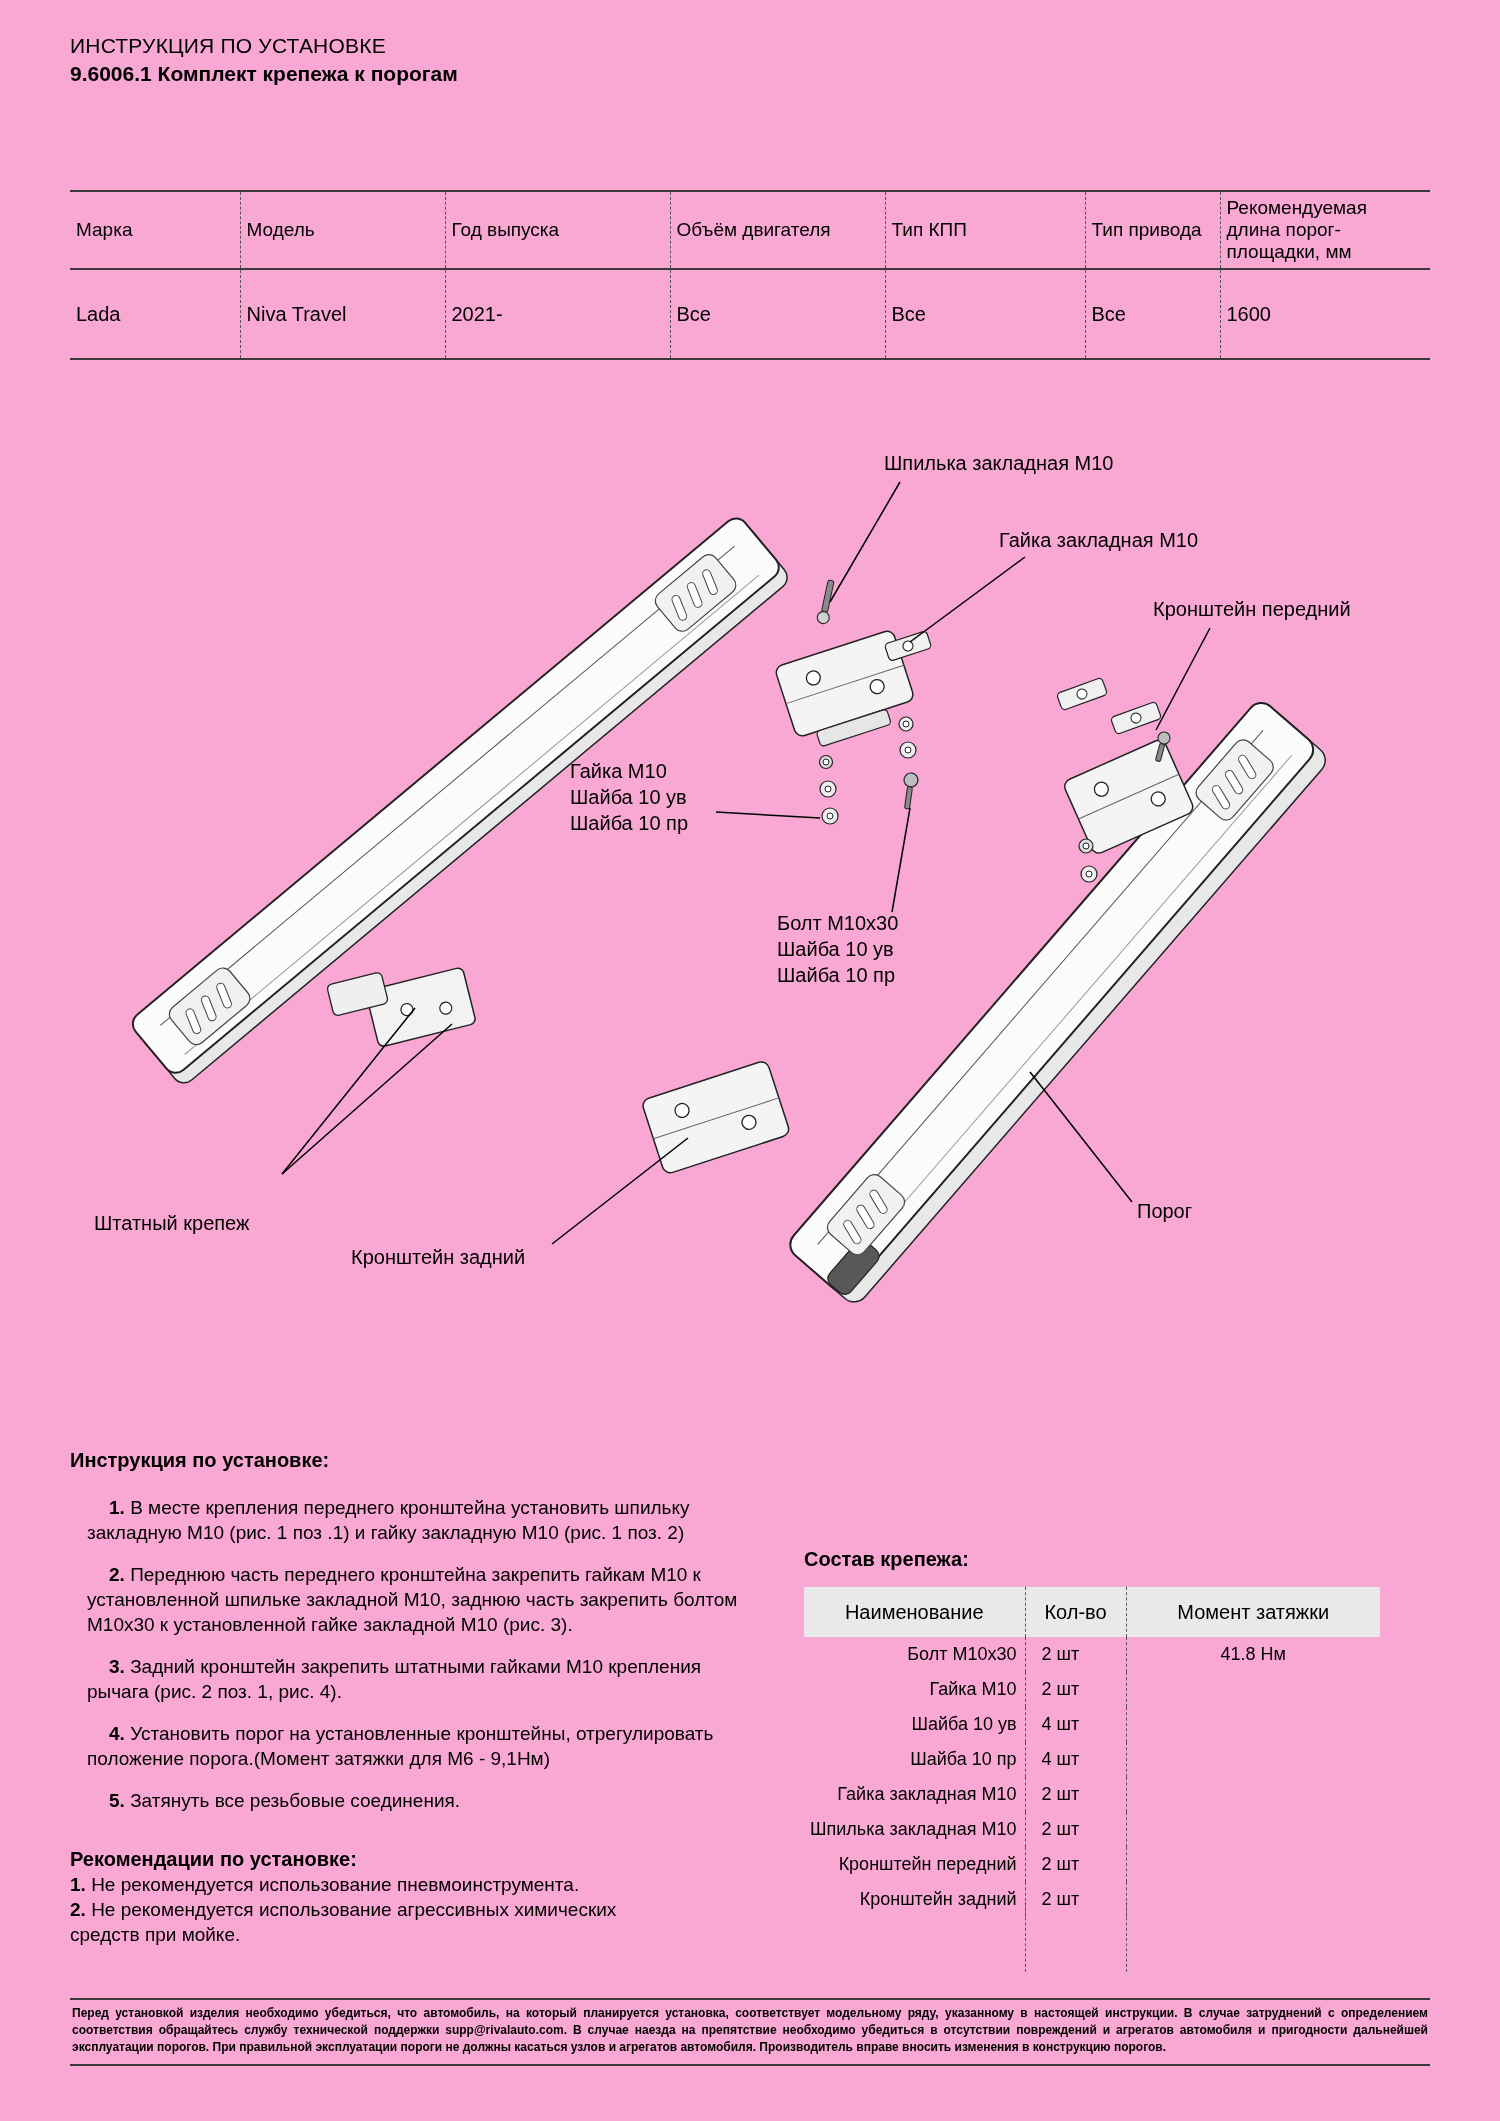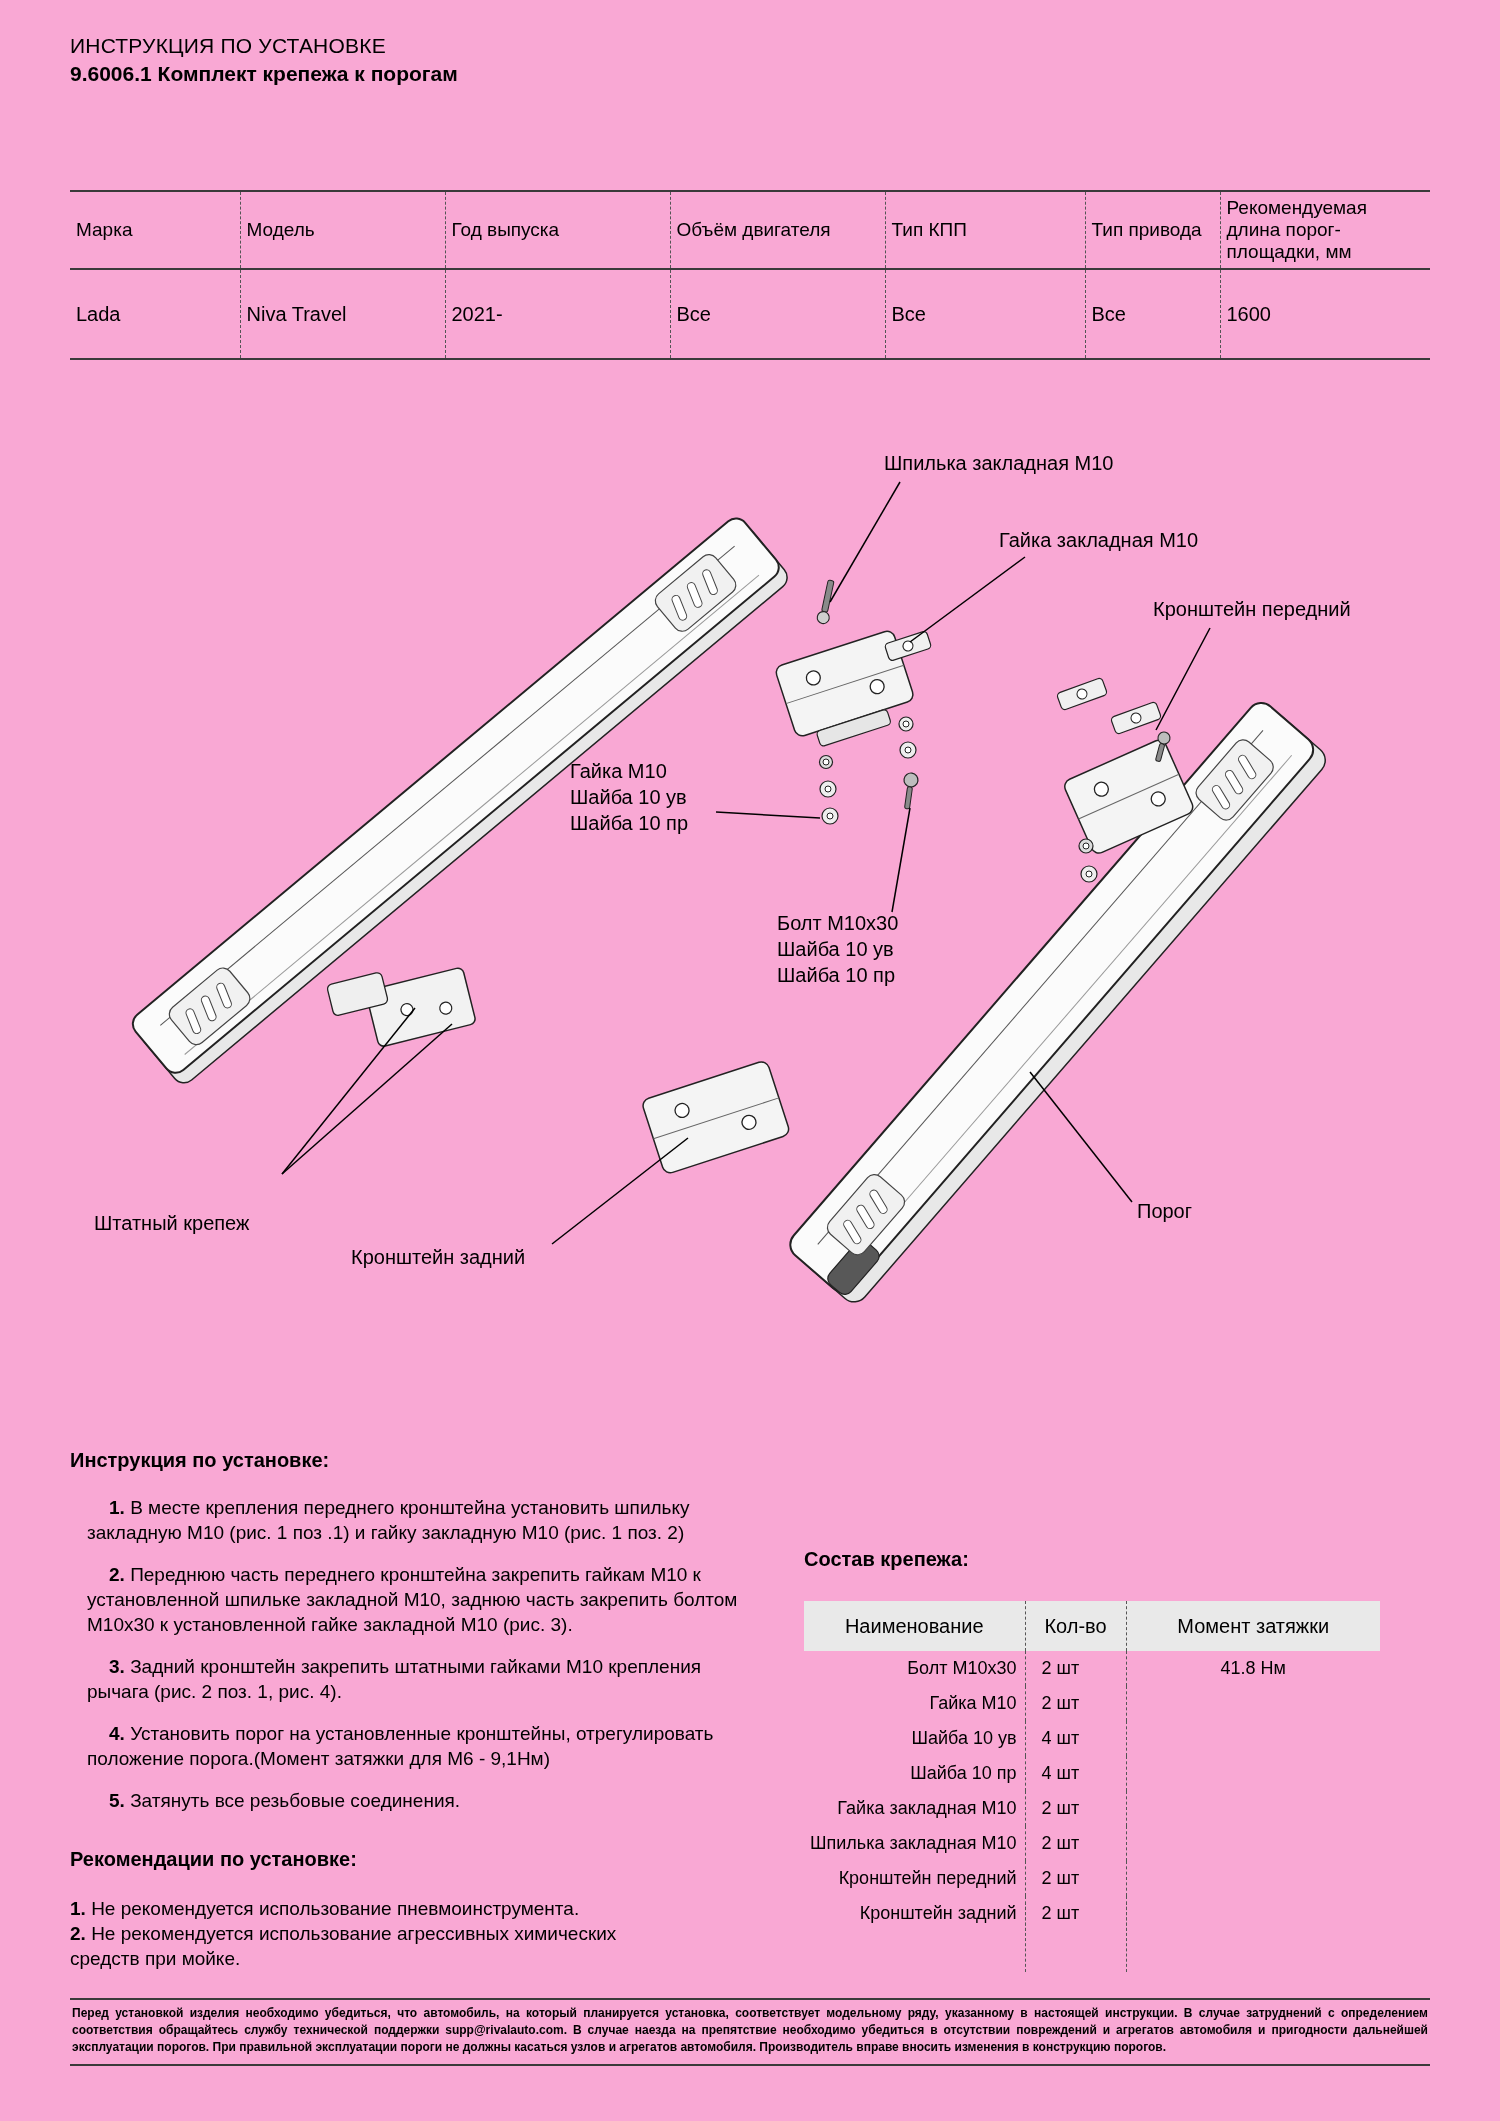--- a/index.html
+++ b/index.html
@@ -30,27 +30,27 @@
   #lbl-oem{left:24px;top:742px;margin-top:36px;}
   #lbl-rear-bracket{left:281px;top:812px;}
   #lbl-board{left:1067px;top:766px;}
 
   
   #left-col{position:absolute;top:1448px;left:70px;width:708px;font-size:19px;line-height:25px;}
   .h-bold{font-size:20px;font-weight:bold;}
   #steps{margin-top:22px;}
   #steps p{margin:17px;text-indent:22px;}
   #rec-heading{margin-top:34px;}
-  #rec-items{margin-top:24px;width:558px;}
+  #rec-items{width:558px;}
   #rec-items p{margin:0;}
   .numb{font-weight:bold;}
 
   
   #right-col{position:absolute;top:1548px;left:804px;width:578px;}
-  #parts-heading{font-size:20px;font-weight:bold;margin:0 0 30px 0;}
+  #parts-heading{font-size:20px;font-weight:bold;margin:0 0 16px 0;}
   #parts-table{border-collapse:collapse;table-layout:fixed;width:576px;}
   #parts-table td{vertical-align:middle;}
   #parts-table tr.hdr td{background:#e9e9e9;height:48px;font-size:20px;text-align:center;border-right:1px dashed #555;}
   #parts-table tr.hdr td:last-child{border-right:none;}
   #parts-table tr.prow td{height:33px;font-size:18px;border-right:1px dashed #555;}
   #parts-table tr.prow td:last-child{border-right:none;}
   #parts-table td.pname{text-align:right;padding-right:8px;font-size:17px;}
   #parts-table td.pqty{text-align:left;padding-left:16px;font-size:19px;}
   #parts-table td.ptorque{text-align:center;font-size:19px;}
   .dash-ext{position:absolute;width:0;height:70px;border-left:1px dashed #555;}

